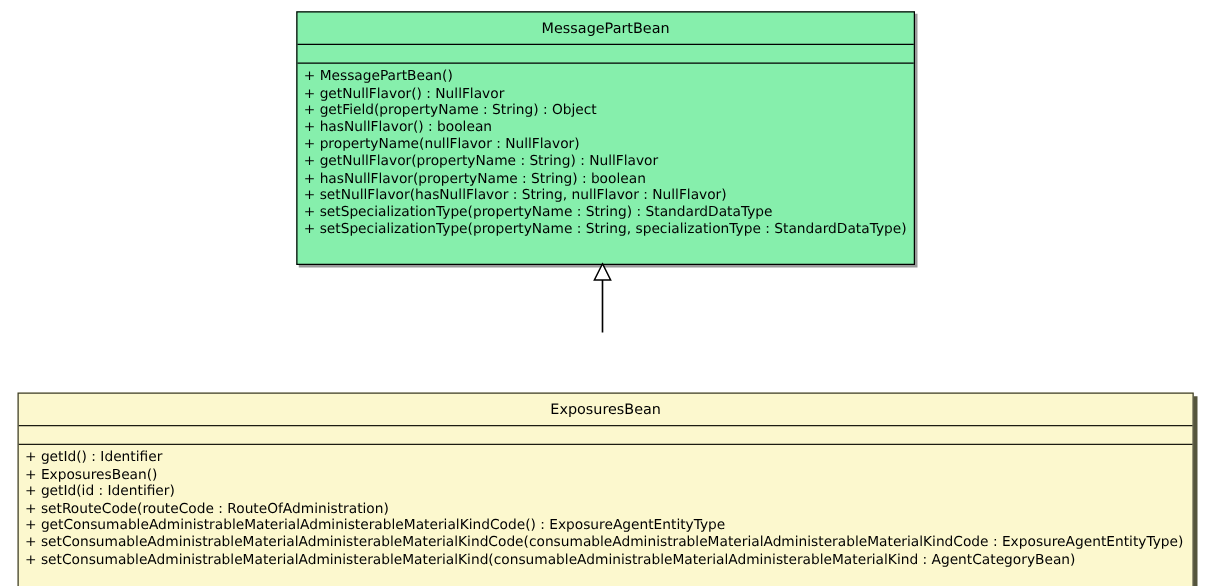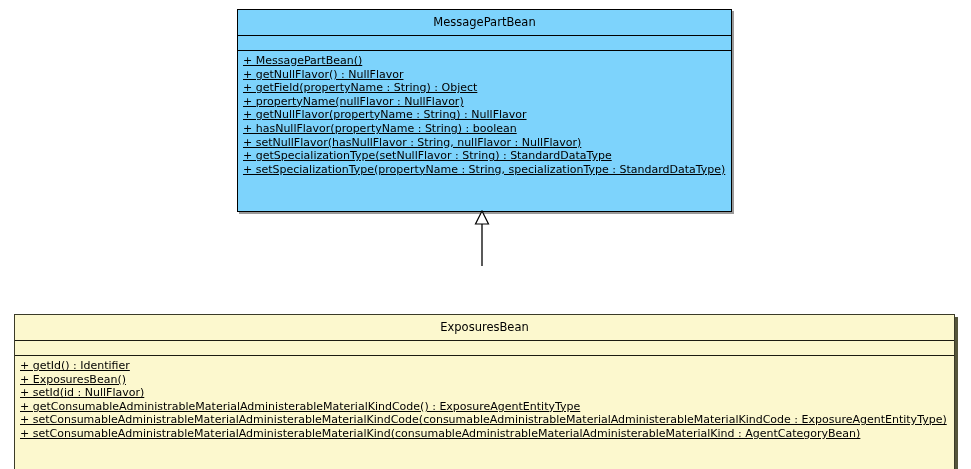--- a/index.html
+++ b/index.html
@@ -13,21 +13,21 @@
     position: relative;
     overflow: hidden;
     font-family: "DejaVu Sans", "Liberation Sans", sans-serif;
     -webkit-font-smoothing: none;
   }
 
   .uml-class {
     position: absolute;
     box-sizing: border-box;
     border: 1px solid #000000;
-    background: #7dd3fc;
+    background: #86efac;
     box-shadow: 2px 2px 0 0 #9a9a9a;
   }
   .uml-class.tinted {
     background: #fcf8ce;
     border-color: #3b3b28;
     box-shadow: 3px 3px 0 0 #55553c;
   }
 
   .class-name {
     text-align: center;
@@ -46,21 +46,20 @@
   .tinted .compartment-sep {
     border-top: 1px solid #1c1c12;
   }
 
   .attributes {
     height: 14px;
   }
 
   .operations {
     padding: 3px 0 4px 0;
-    text-decoration: underline;
   }
 
   .op-line {
     font-size: 11px;
     line-height: 13.6px;
     color: #000000;
     white-space: nowrap;
     padding-left: 5px;
     overflow: hidden;
   }
@@ -96,40 +95,42 @@
 
 <div class="uml-class" id="class-message-part-bean">
   <div class="class-name">MessagePartBean</div>
   <div class="compartment-sep"></div>
   <div class="attributes"></div>
   <div class="compartment-sep"></div>
   <div class="operations">
     <div class="op-line">+ MessagePartBean()</div>
     <div class="op-line">+ getNullFlavor() : NullFlavor</div>
     <div class="op-line">+ getField(propertyName : String) : Object</div>
+    <div class="op-line">+ hasNullFlavor() : boolean</div>
     <div class="op-line">+ propertyName(nullFlavor : NullFlavor)</div>
     <div class="op-line">+ getNullFlavor(propertyName : String) : NullFlavor</div>
     <div class="op-line">+ hasNullFlavor(propertyName : String) : boolean</div>
     <div class="op-line">+ setNullFlavor(hasNullFlavor : String, nullFlavor : NullFlavor)</div>
-    <div class="op-line">+ getSpecializationType(setNullFlavor : String) : StandardDataType</div>
+    <div class="op-line">+ setSpecializationType(propertyName : String) : StandardDataType</div>
     <div class="op-line">+ setSpecializationType(propertyName : String, specializationType : StandardDataType)</div>
   </div>
 </div>
 
 <svg id="generalization" viewBox="0 0 24 58">
   <line x1="12" y1="56" x2="12" y2="13" stroke="#000000" stroke-width="1.3"></line>
   <polygon points="12,1 5.5,14 18.5,14" fill="#ffffff" stroke="#000000" stroke-width="1.2"></polygon>
 </svg>
 
 <div class="uml-class tinted" id="class-exposures-bean">
   <div class="class-name">ExposuresBean</div>
   <div class="compartment-sep"></div>
   <div class="attributes"></div>
   <div class="compartment-sep"></div>
   <div class="operations">
     <div class="op-line">+ getId() : Identifier</div>
     <div class="op-line">+ ExposuresBean()</div>
-    <div class="op-line">+ setId(id : NullFlavor)</div>
+    <div class="op-line">+ getId(id : Identifier)</div>
+    <div class="op-line">+ setRouteCode(routeCode : RouteOfAdministration)</div>
     <div class="op-line">+ getConsumableAdministrableMaterialAdministerableMaterialKindCode() : ExposureAgentEntityType</div>
     <div class="op-line">+ setConsumableAdministrableMaterialAdministerableMaterialKindCode(consumableAdministrableMaterialAdministerableMaterialKindCode : ExposureAgentEntityType)</div>
     <div class="op-line">+ setConsumableAdministrableMaterialAdministerableMaterialKind(consumableAdministrableMaterialAdministerableMaterialKind : AgentCategoryBean)</div>
   </div>
 </div>
 
 </body></html>

